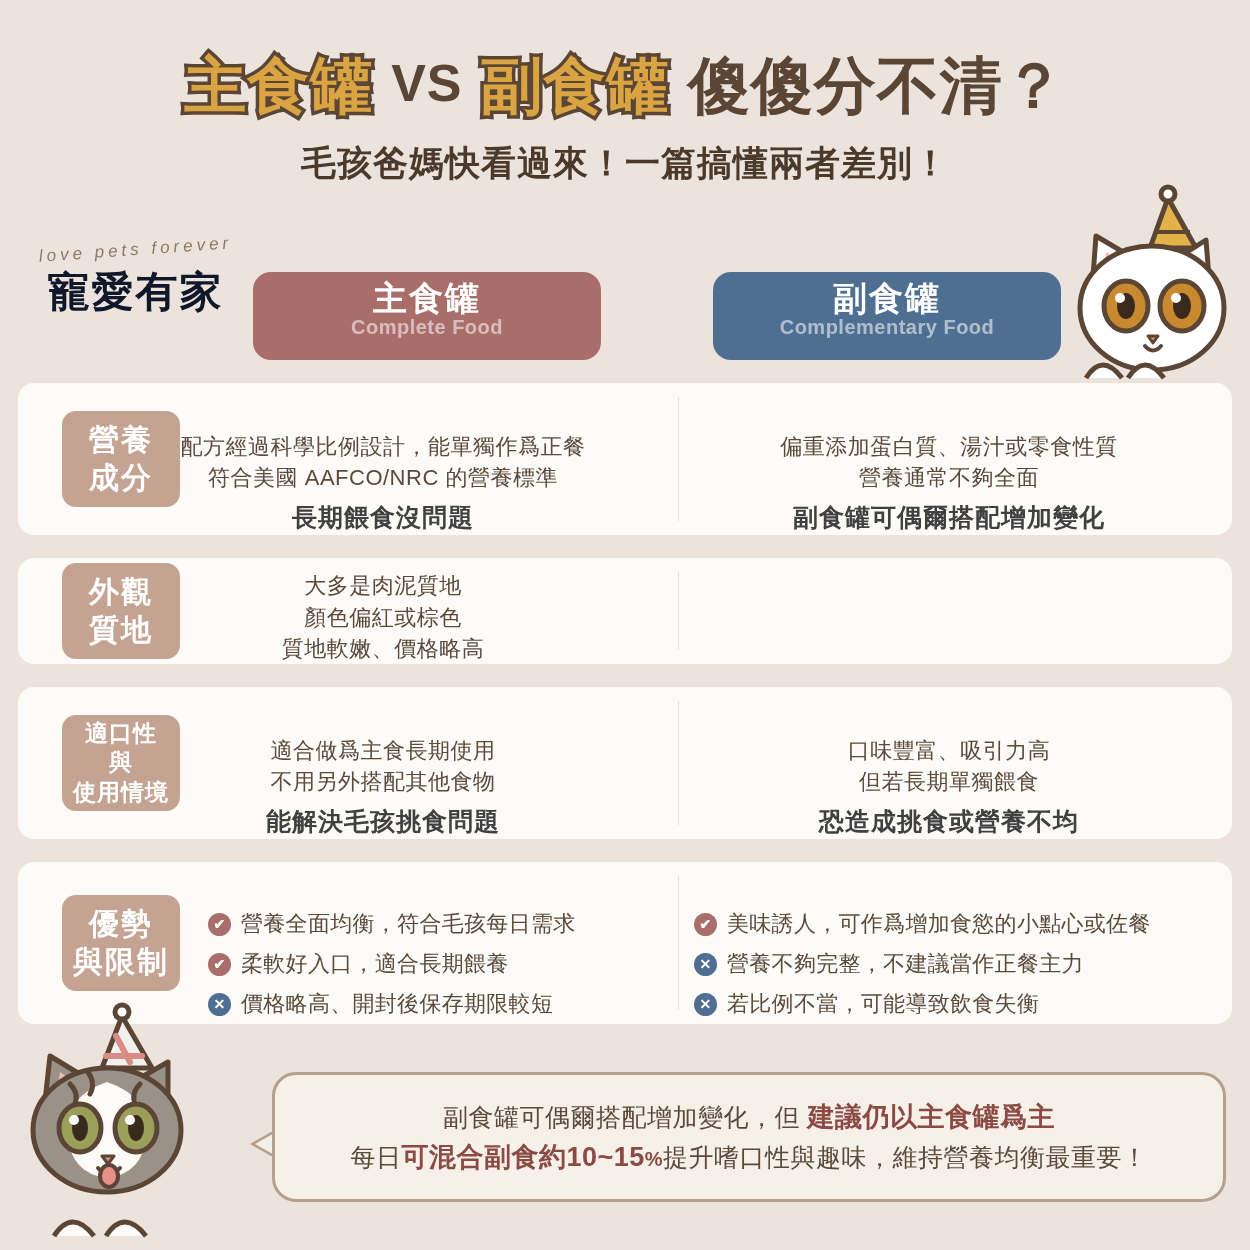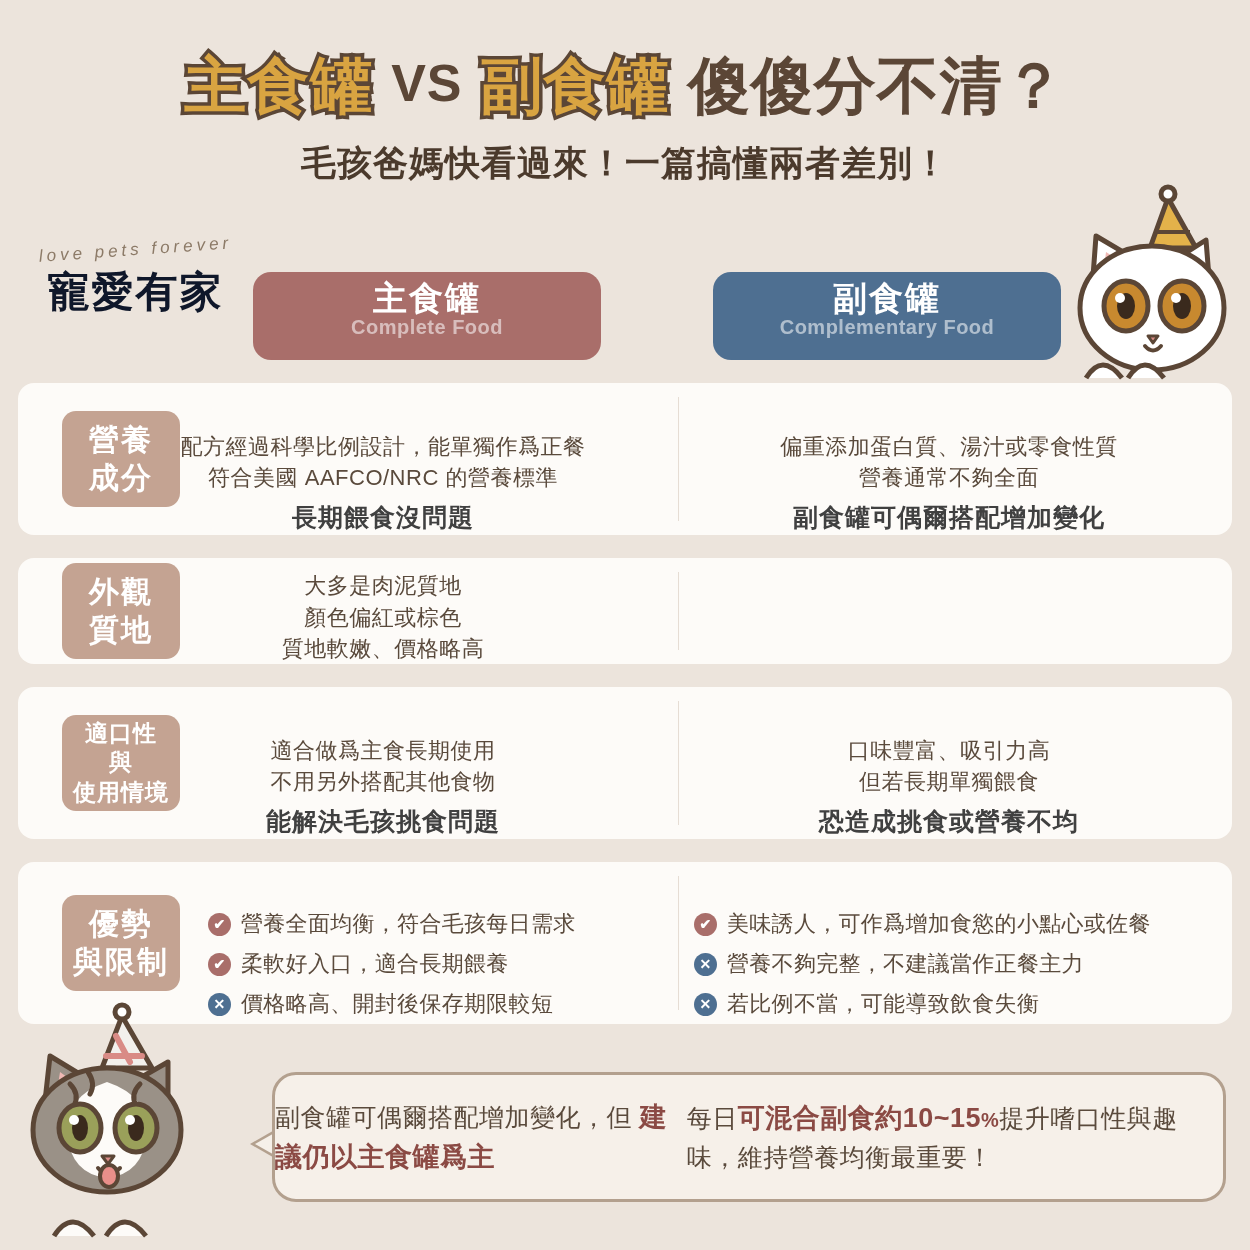--- a/index.html
+++ b/index.html
@@ -214,21 +214,21 @@
     position: absolute;
     left: 272px;
     top: 1072px;
     width: 954px;
     height: 130px;
     border: 3px solid #b3a08e;
     border-radius: 24px;
     background: #f6f0e9;
     box-sizing: border-box;
     display: flex;
-    flex-direction: row;
+    flex-direction: column;
     justify-content: center;
     align-items: center;
   }
   .footer .fline {
     font-size: 25px;
     color: #5a4a3c;
     line-height: 1.5;
     letter-spacing: .5px;
   }
   .footer b { color: #8b4a44; font-size: 27px; }

